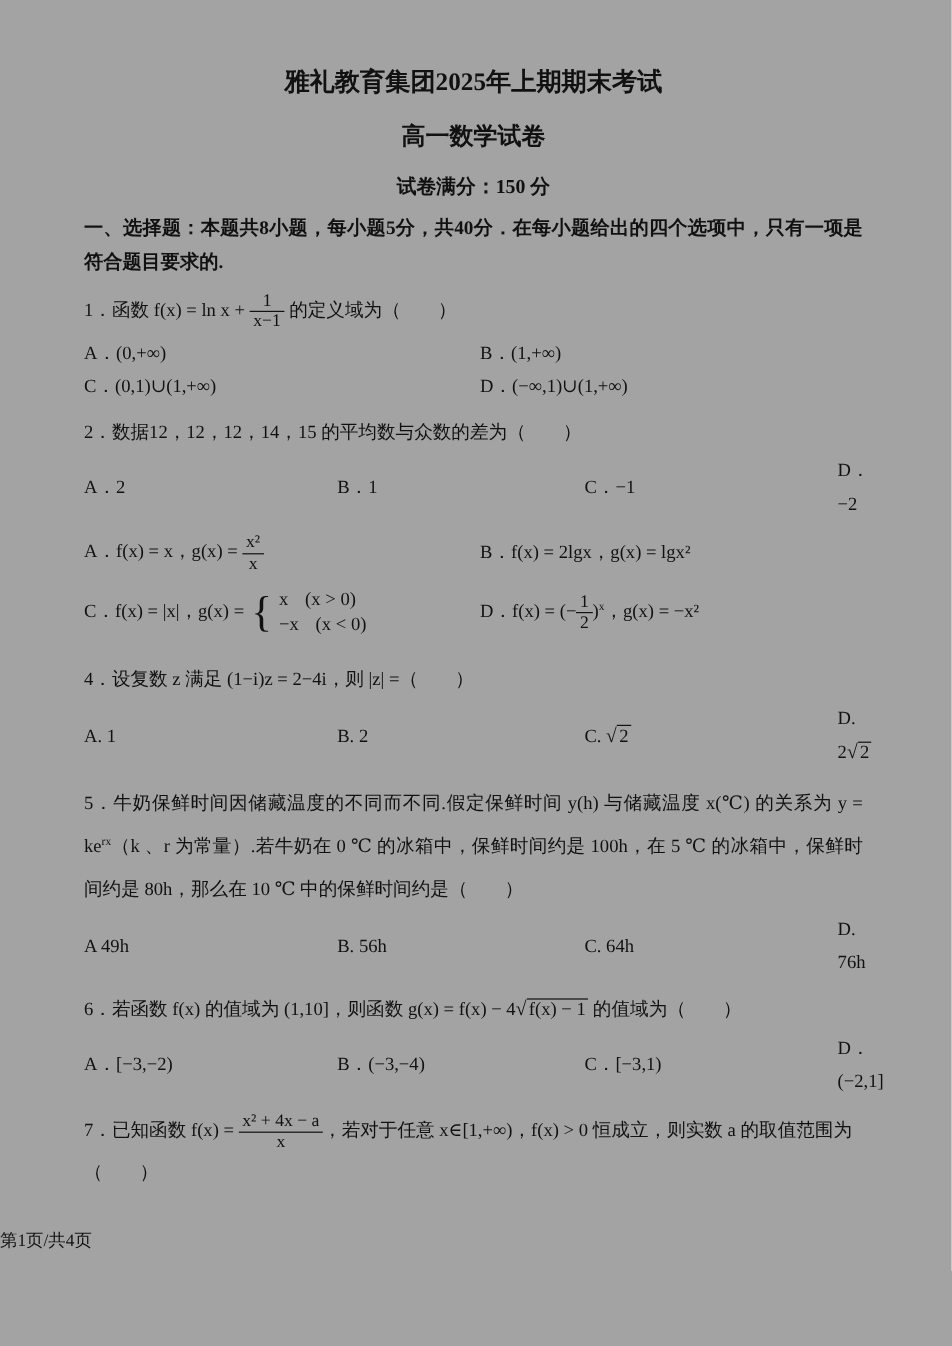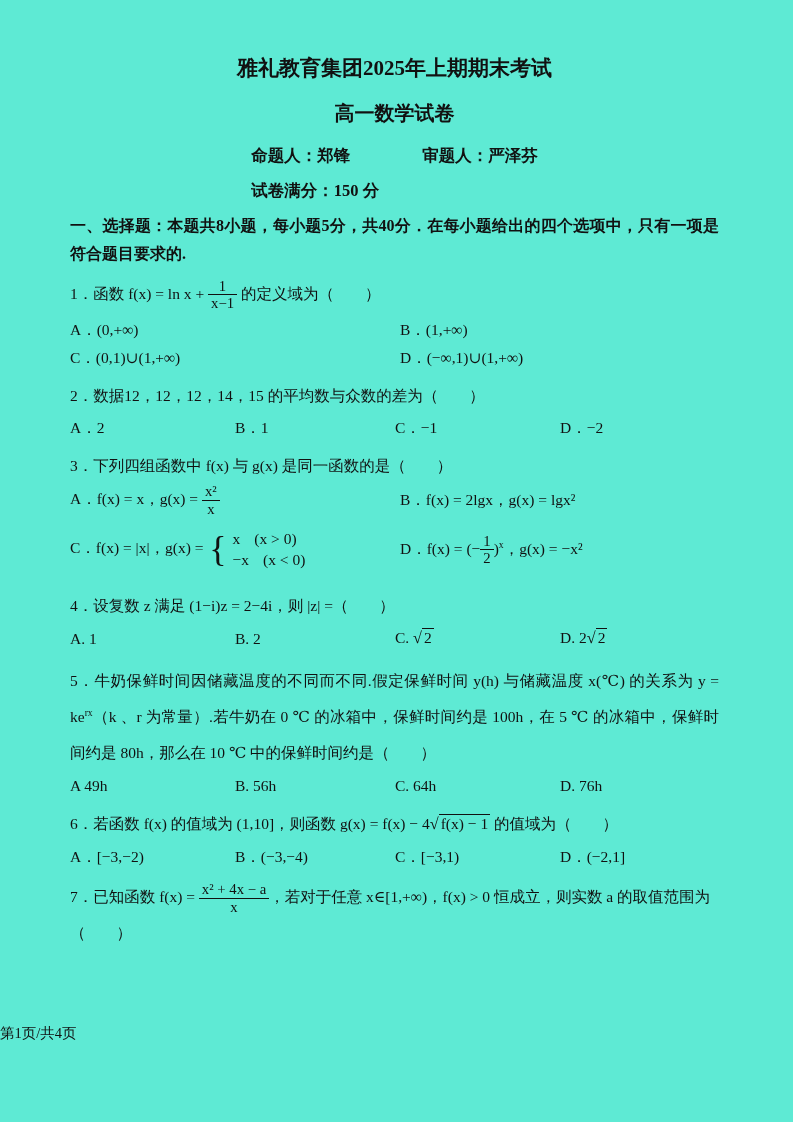--- a/index.html
+++ b/index.html
@@ -2,21 +2,21 @@
 <html><head>
 <meta charset="utf-8">
 <style>
   * { box-sizing: border-box; }
   html,body { margin:0; padding:0; background:#e8e8e8; }
   .page {
     position: relative;
     width: 793px;
     height: 1122px;
     margin: 0 auto;
-    background: #5eead4;
+    background: #a3a3a3;
     color: #111;
     font-family: "Liberation Serif", "DejaVu Serif", serif;
     padding: 54px 74px 0 70px;
     overflow: hidden;
   }
   .title {
     font-size: 21px;
     font-weight: bold;
     text-align: center;
     margin: 0 0 18px 0;
@@ -50,20 +50,21 @@
   .opts-2 {
     display: grid;
     grid-template-columns: 330px 1fr;
     row-gap: 0;
     align-items: center;
   }
   .opts-4 {
     display: grid;
     grid-template-columns: 165px 160px 165px 1fr;
     align-items: center;
+    gap: 46px;
   }
   .frac {
     display: inline-block;
     vertical-align: -0.62em;
     text-align: center;
     line-height: 1.12;
     font-size: 0.95em;
   }
   .frac .num { display: block; border-bottom: 1px solid #111; padding: 0 3px; }
   .frac .den { display: block; padding: 0 3px; }
@@ -98,23 +99,20 @@
 </style>
 </head>
 <body>
 
 <div class="page">
 
   <h1 class="title">雅礼教育集团2025年上期期末考试</h1>
   <h2 class="subtitle">高一数学试卷</h2>
 
   <div class="meta-block">
-    <div class="meta-line">
-      <span class="setter">命题人：郑锋</span><span>审题人：严泽芬</span>
-    </div>
     <div class="score-line">试卷满分：150 分</div>
   </div>
 
   <p class="intro">一、选择题：本题共8小题，每小题5分，共40分．在每小题给出的四个选项中，只有一项是符合题目要求的.</p>
 
   <div class="q">
     <p class="q-line">
       <span>1．函数 </span><span>f(x) = ln x +</span>
       <span class="frac"><span class="num">1</span><span class="den">x−1</span></span><span> 的定义域为（　　）</span>
     </p>
@@ -130,21 +128,20 @@
     <p class="q-line">2．数据12，12，12，14，15 的平均数与众数的差为（　　）</p>
     <div class="opts opts-4">
       <span>A．2</span>
       <span>B．1</span>
       <span>C．−1</span>
       <span>D．−2</span>
     </div>
   </div>
 
   <div class="q">
-    <p class="q-line">3．下列四组函数中 f(x) 与 g(x) 是同一函数的是（　　）</p>
     <div class="opts opts-2">
       <span>
         <span>A．f(x) = x，g(x) =</span>
         <span class="frac"><span class="num">x²</span><span class="den">x</span></span>
       </span>
       <span>B．f(x) = 2lgx，g(x) = lgx²</span>
       <span>
         <span>C．f(x) = |x|，g(x) =</span>
         <span class="brace">{</span>
         <span class="cases">

